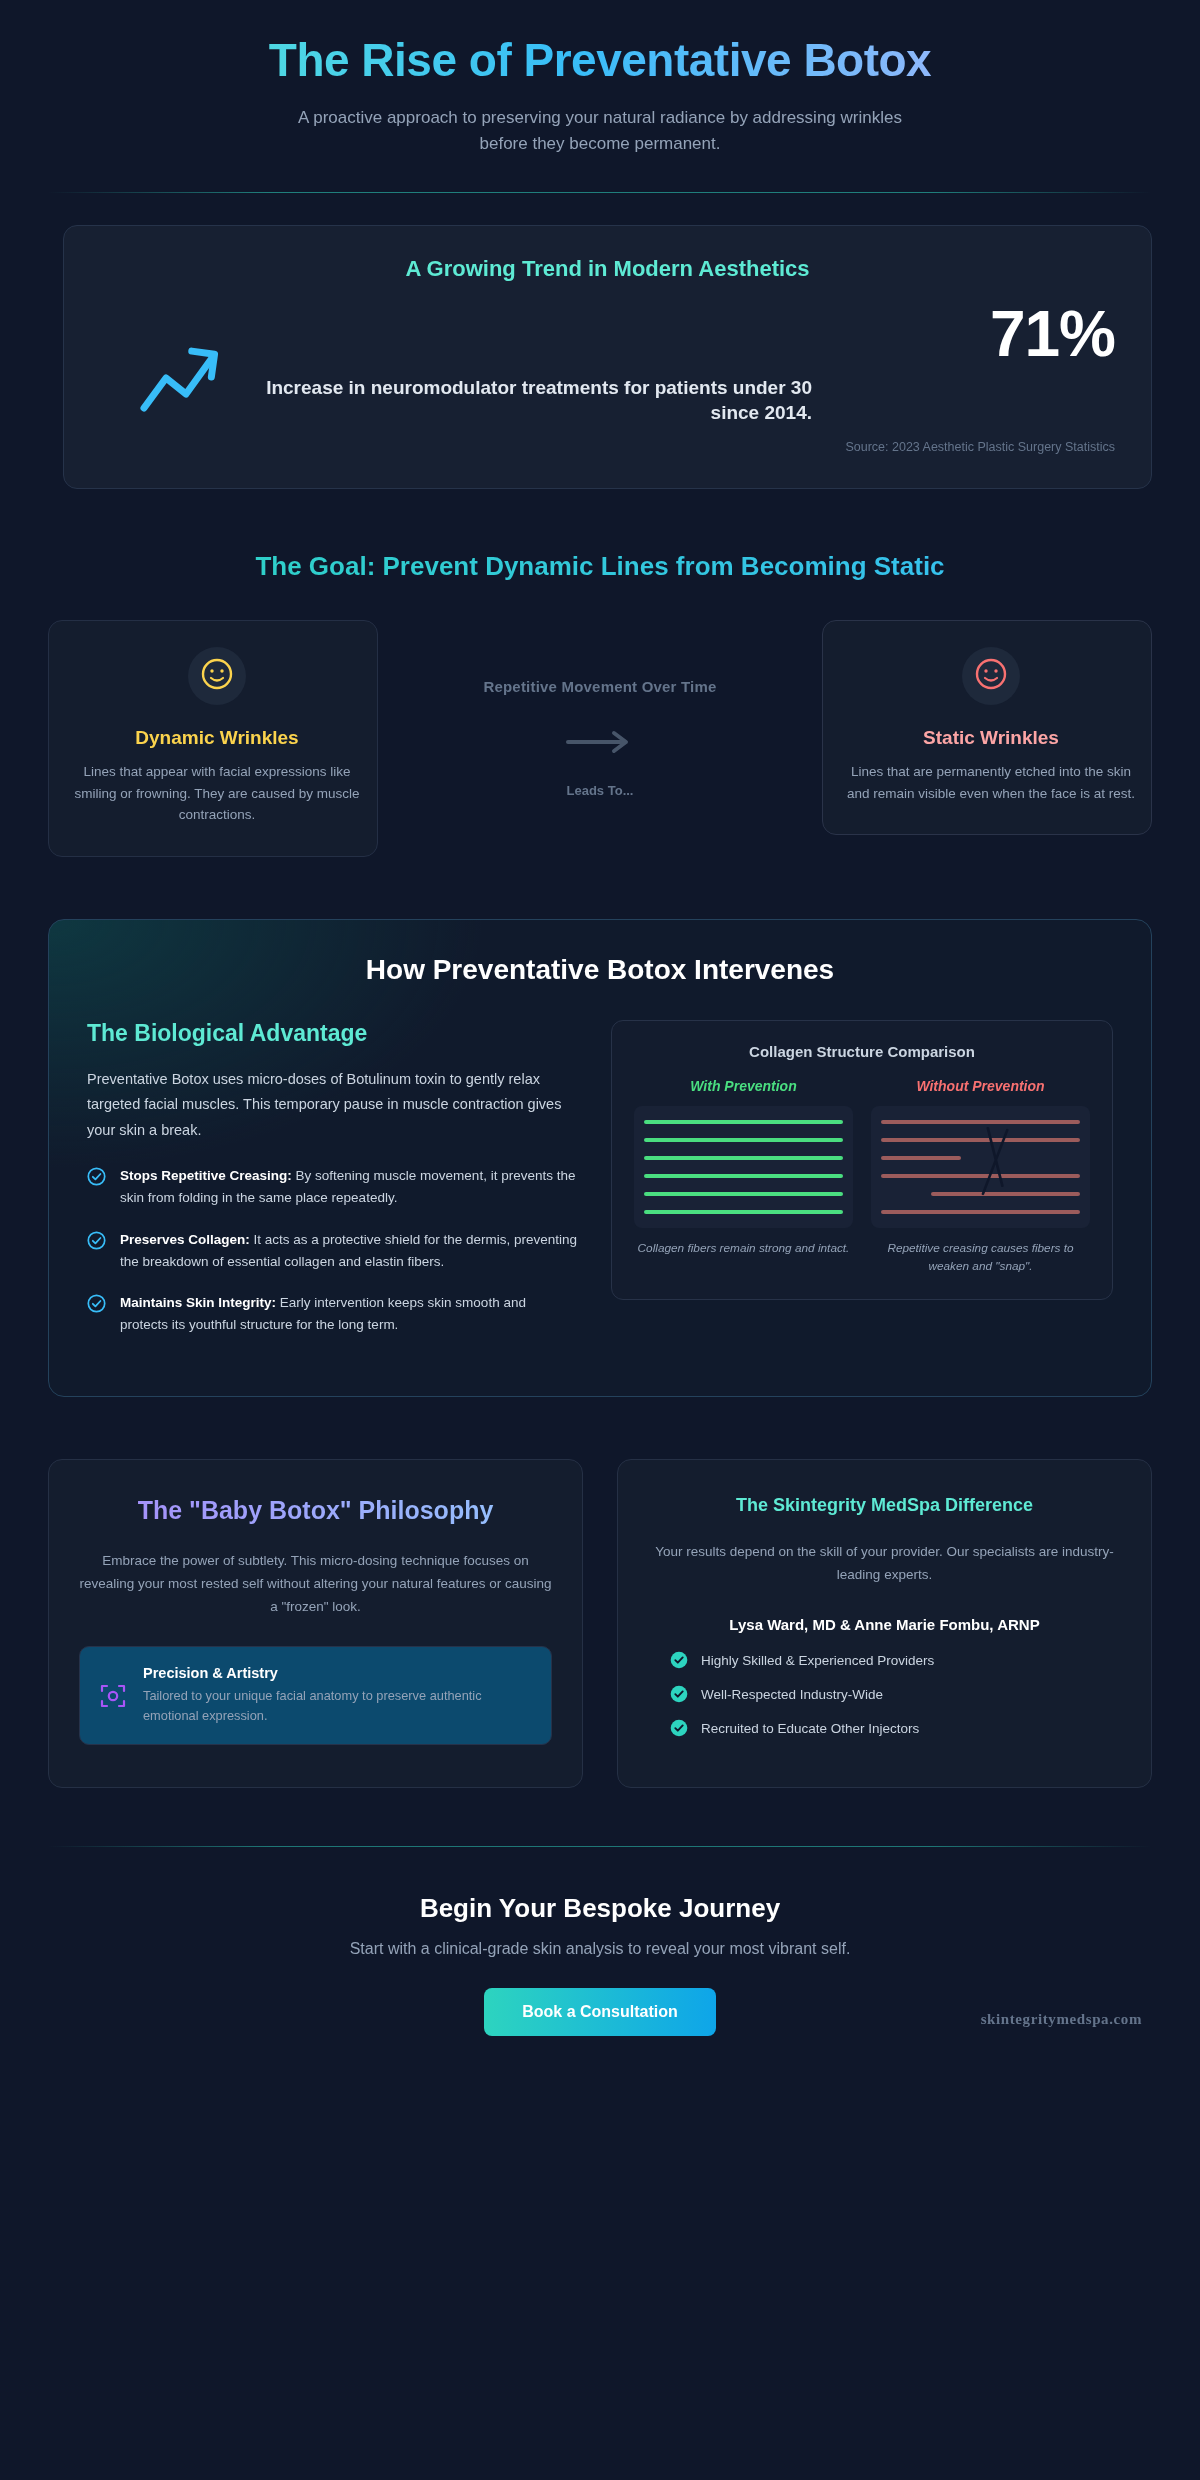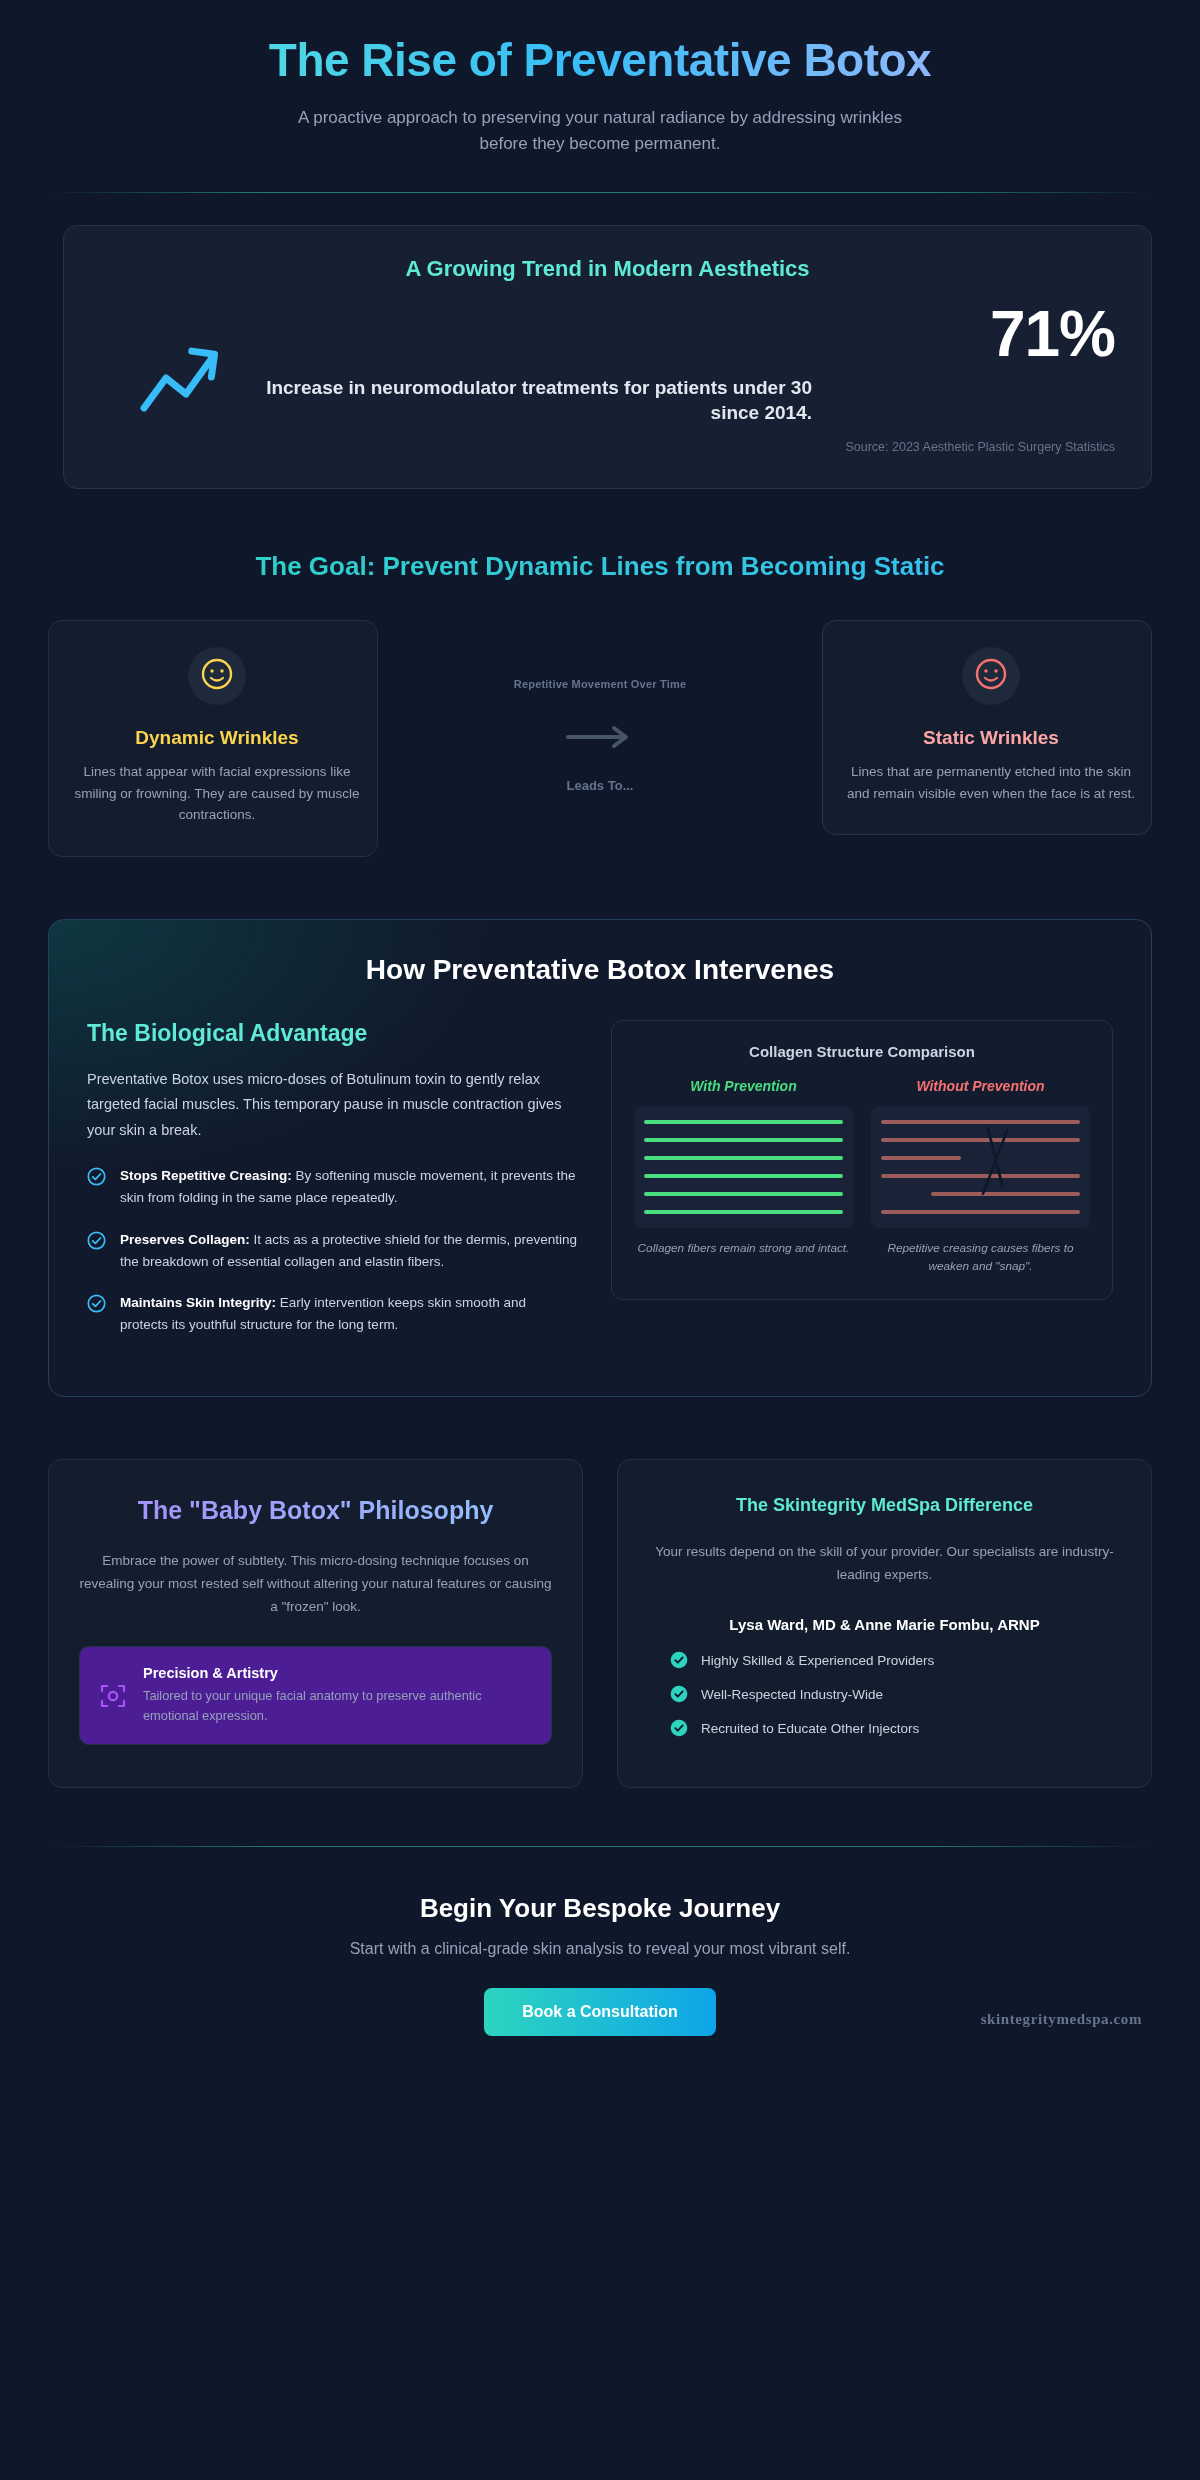--- a/index.html
+++ b/index.html
@@ -115,21 +115,21 @@
   .wrinkle-title.dynamic { color: #fbd34d; }
   .wrinkle-title.static  { color: #fca5a5; }
   .wrinkle-desc { font-size: 13.5px; color: #94a3b8; line-height: 1.6; }
 
   .arrow-col {
     flex: 1 1 auto;
     display: flex; flex-direction: column; align-items: center;
     padding-top: 58px;
   }
   .arrow-label-top {
-    font-size: 11px; font-weight: bold; color: #64748b;
+    font-size: 15px; font-weight: bold; color: #64748b;
     letter-spacing: .2px; margin-bottom: 34px; text-align:center;
   }
   .arrow-glyph { width: 72px; height: 26px; margin-bottom: 28px; }
   .arrow-label-bottom { font-size: 13px; font-weight: bold; color: #64748b; }
 
   
   .intervene-wrap { padding: 62px 48px 0 48px; }
   .intervene-panel {
     border: 1px solid #24425c;
     border-radius: 16px;
@@ -204,21 +204,21 @@
     -webkit-background-clip: text; background-clip: text;
     color: transparent; -webkit-text-fill-color: transparent;
     margin-bottom: 22px;
   }
   .skin-title {
     text-align: center; font-size: 18px; font-weight: bold; line-height: 1.3;
     color: #5eead4; margin-bottom: 22px;
   }
   .card-para { font-size: 13.5px; color: #94a3b8; line-height: 1.72; text-align: center; }
   .inner-box {
-    background: #4c1d95; border: 1px solid #26324a; border-radius: 10px;
+    background: #0c4a6e; border: 1px solid #26324a; border-radius: 10px;
     padding: 18px 18px; margin-top: 28px; display: flex; gap: 15px; align-items: center;
   }
   .inner-icon { flex: 0 0 auto; width: 30px; height: 30px; }
   .inner-title { font-size: 14.5px; font-weight: bold; color: #ffffff; margin-bottom: 5px; }
   .inner-desc { font-size: 12.8px; color: #94a3b8; line-height: 1.55; }
 
   .providers { font-size: 15px; font-weight: bold; color: #ffffff; text-align: center; margin: 30px 0 18px 0; }
   .check-list { list-style: none; padding-left: 22px; }
   .check-item { display: flex; gap: 13px; align-items: center; margin-bottom: 16px; }
   .check-icon { flex: 0 0 auto; width: 18px; height: 18px; }

